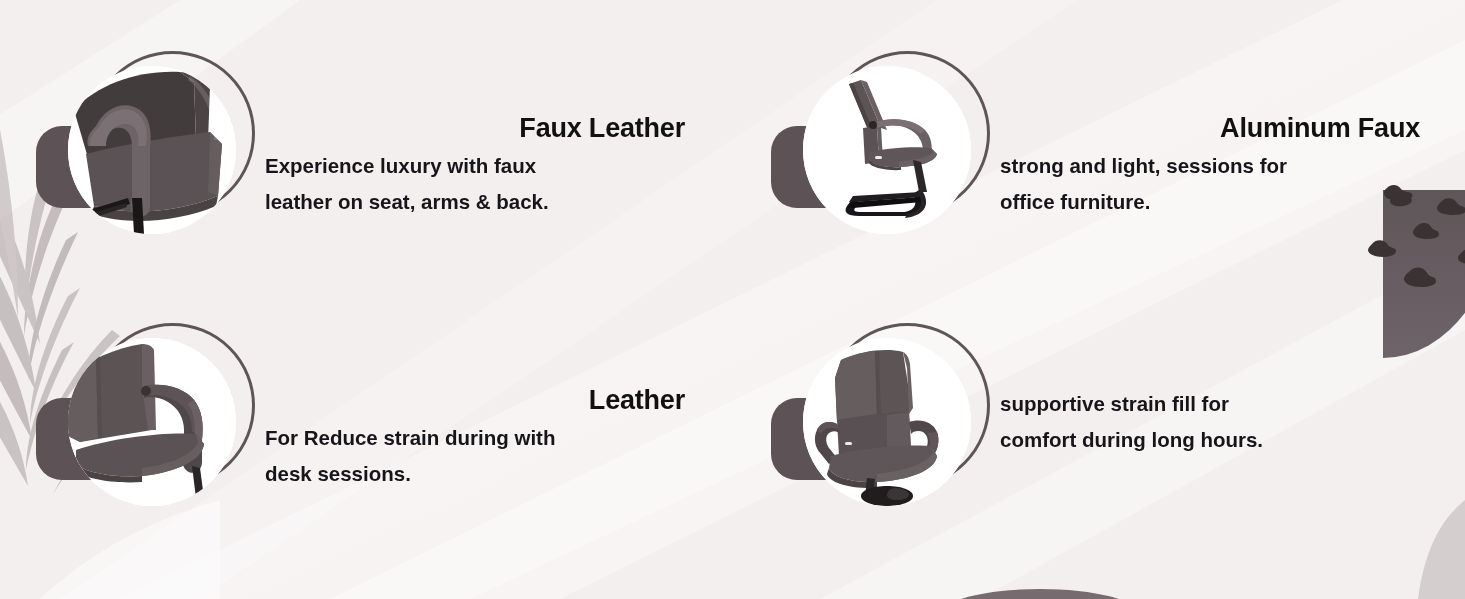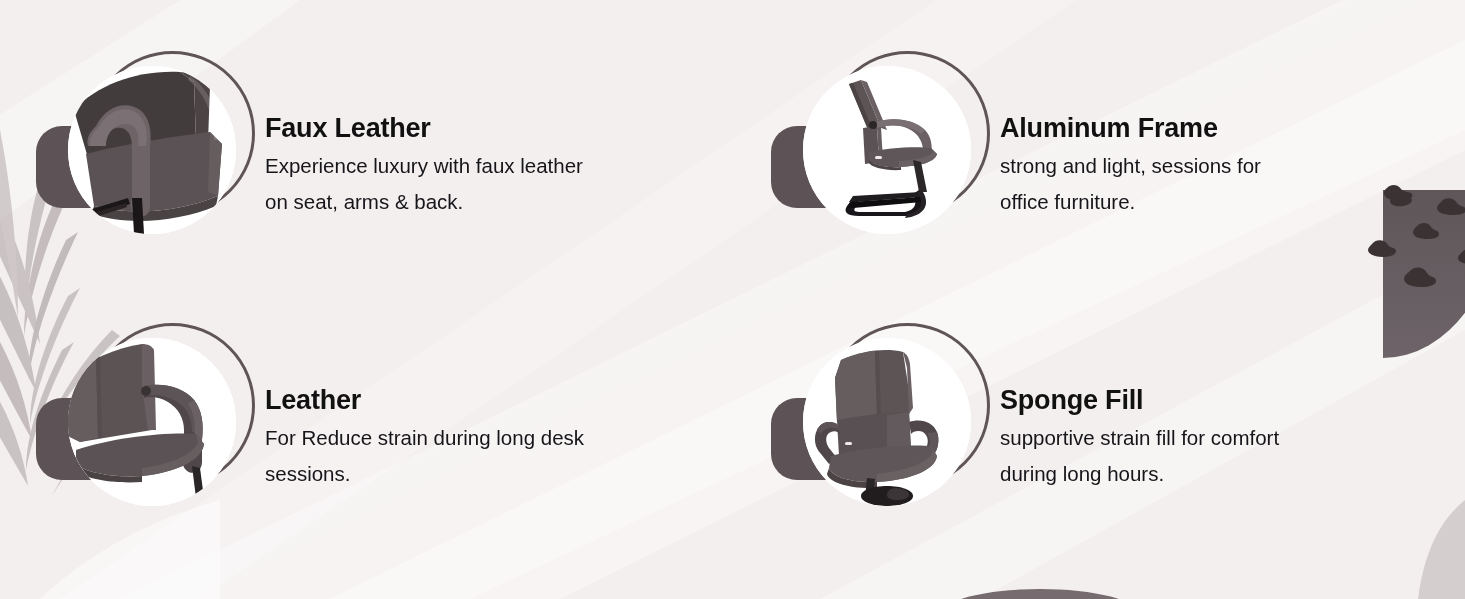--- a/index.html
+++ b/index.html
@@ -40,24 +40,25 @@
   }
   .photo svg{display:block;width:168px;height:168px;}
 
   
   .copy{position:absolute;left:243px;top:66px;width:420px;}
   .f1 .copy,.f3 .copy{left:243px;}
   .title{
     font-size:27px;font-weight:bold;color:#111111;
     letter-spacing:-0.2px;line-height:1.05;margin:0 0 6px 0;
     white-space:nowrap;
+    text-align:right;
   }
   .desc{
     font-size:20.5px;color:#16161a;line-height:1.76;
-    margin:0;max-width:330px;font-weight:400;
+    margin:0;max-width:330px;font-weight:700;
   }
   .f1 .desc,.f3 .desc{max-width:300px;}
 </style>
 </head>
 <body>
 
 <div class="stage">
 
   <div class="bg-layer">
     <svg class="bg-svg" viewBox="0 0 1465 599">
@@ -193,21 +194,21 @@
             <path d="M116,124 C124,136 120,146 104,150 L56,150 C44,150 40,146 44,140 L50,132 L56,136 L52,142 C50,145 52,146 58,146 L102,146 C112,144 115,138 110,128 Z" fill="#18161a"></path>
             <path d="M46,136 L50,130 L118,126 L119,131 L52,136 Z" fill="#201d20"></path>
             <path d="M44,142 L48,136 L118,131 L119,136 L50,142 Z" fill="#0f0d10"></path>
             <path d="M114,125 L120,126 C128,140 120,150 102,152 L104,148 C118,146 122,138 114,125 Z" fill="#262226"></path>
 
             <path d="M130,28 C148,44 158,70 156,96 L150,95 C152,72 143,49 126,34 Z" fill="#ffffff" opacity=".12"></path>
           </svg>
         </div>
       </div>
       <div class="copy">
-        <h3 class="title">Aluminum Frame</h3>
+        <h3 class="title">Aluminum Faux</h3>
         <p class="desc">strong and light, sessions for office furniture.</p>
       </div>
     </div>
 
     <div class="feature f2">
       <div class="media">
         <div class="tab"></div>
         <div class="ring"></div>
         <div class="photo">
           <svg viewBox="0 0 168 168">
@@ -228,21 +229,21 @@
             <path d="M8,126 C16,134 44,140 74,138 L74,144 C42,146 14,140 8,132 Z" fill="#4a4344"></path>
 
             <path d="M124,128 L132,130 L136,160 L128,160 Z" fill="#2a2526"></path>
 
             <path d="M100,10 C126,22 144,48 146,80 L140,80 C138,52 122,28 98,16 Z" fill="#ffffff" opacity=".13"></path>
           </svg>
         </div>
       </div>
       <div class="copy">
         <h3 class="title">Leather</h3>
-        <p class="desc">For Reduce strain during long desk sessions.</p>
+        <p class="desc">For Reduce strain during with desk sessions.</p>
       </div>
     </div>
 
     <div class="feature f3">
       <div class="media">
         <div class="tab"></div>
         <div class="ring"></div>
         <div class="photo">
           <svg viewBox="0 0 168 168">
             <rect width="168" height="168" fill="#fff"></rect>
@@ -268,19 +269,18 @@
 
             <path d="M64,140 L72,141 L70,160 L62,160 Z" fill="#2a2526"></path>
             <path d="M58,158 C58,152 70,148 84,148 C98,148 110,152 110,158 C110,164 98,168 84,168 C70,168 58,164 58,158 Z" fill="#211d1e"></path>
             <path d="M92,150 C100,150 106,153 106,157 C106,160 100,162 94,162 C88,162 84,160 84,157 C84,153 88,150 92,150 Z" fill="#443c3e" opacity=".8"></path>
 
             <path d="M126,18 C148,36 160,64 158,92 L152,91 C154,66 143,41 122,24 Z" fill="#ffffff" opacity=".12"></path>
           </svg>
         </div>
       </div>
       <div class="copy">
-        <h3 class="title">Sponge Fill</h3>
         <p class="desc">supportive strain fill for comfort during long hours.</p>
       </div>
     </div>
 
   </div>
 </div>
 
 </body></html>

